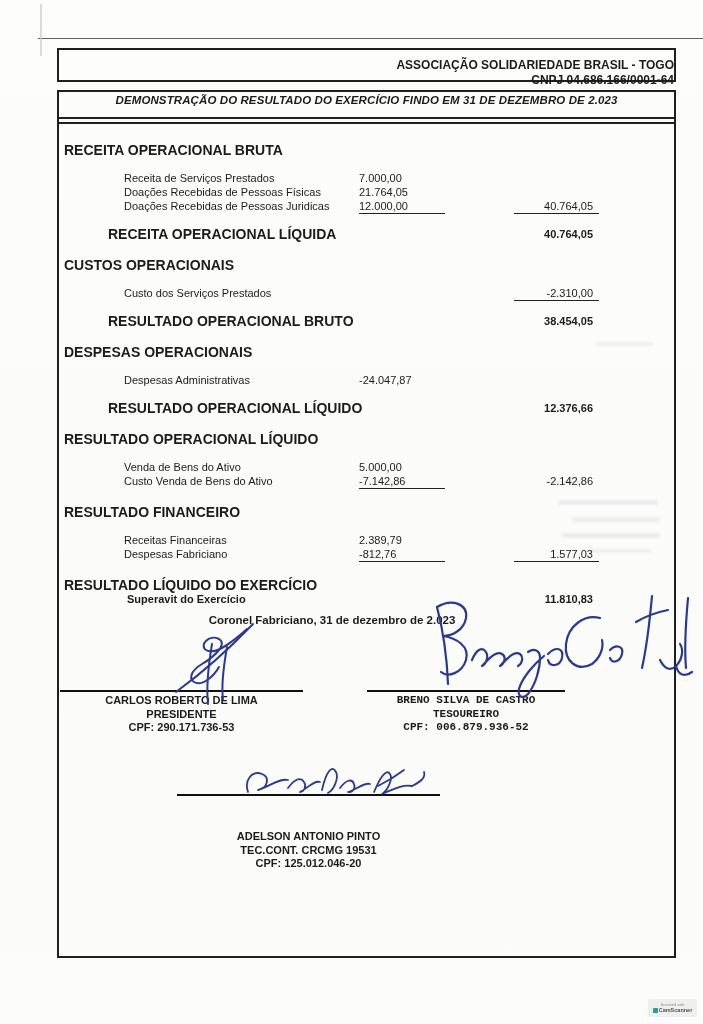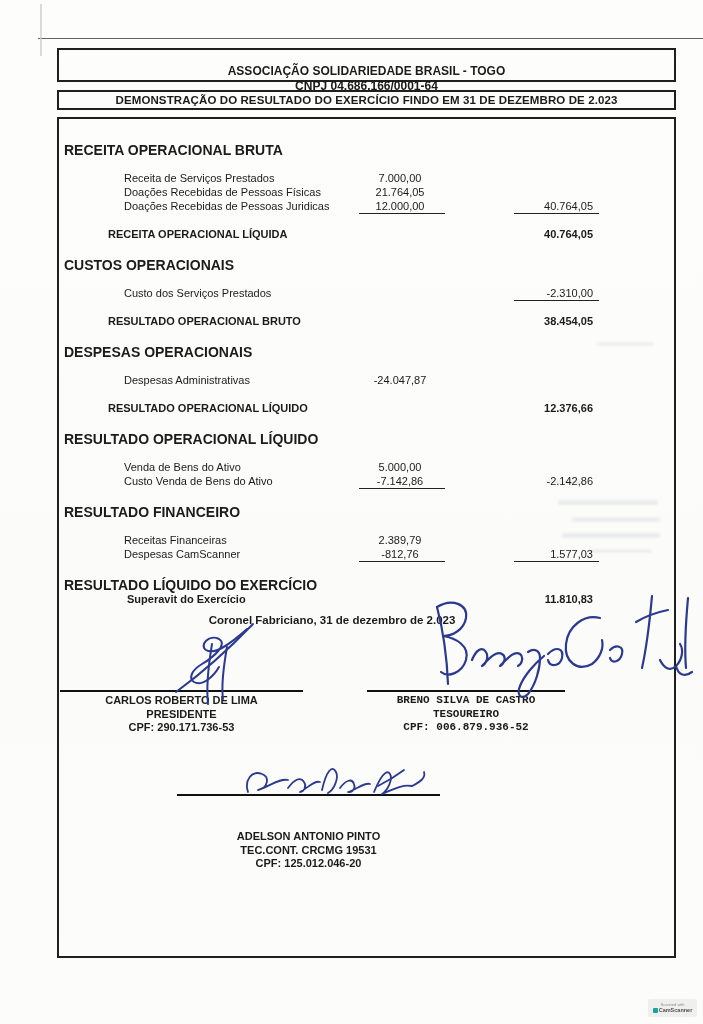--- a/index.html
+++ b/index.html
@@ -12,36 +12,36 @@
     position:relative;
   }
   .page{position:absolute;left:0;top:0;width:703px;height:1024px;background:
     linear-gradient(180deg,#fdfdfc 0%,#fbfbfa 60%,#fcfcfb 100%);}
   
   .top-rule{position:absolute;left:38px;top:38px;width:665px;height:0;border-top:1.5px solid #3a3a3a;opacity:.8;}
   .left-artifact{position:absolute;left:40px;top:4px;width:2px;height:52px;background:#c9ccce;opacity:.7;}
   .bleed{position:absolute;background:#b7bcbe;border-radius:2px;filter:blur(1.1px);}
   
   .box{position:absolute;left:57px;width:619px;border:2px solid #1f1f1f;box-sizing:border-box;background:transparent;}
-  .box-header{top:48px;height:34px;text-align:center;padding-top:14px;}
+  .box-header{top:48px;height:34px;text-align:right;padding-top:8px;}
   .box-header .l1{font-size:12px;font-weight:700;line-height:15px;}
   .box-header .l2{font-size:12px;font-weight:700;line-height:14px;}
-  .box-title{top:90px;height:20px;text-align:center;}
+  .box-title{top:90px;height:34px;text-align:center;font-style:italic;}
   .box-title .t{font-size:11.5px;font-weight:700;line-height:17px;letter-spacing:.1px;}
   .box-main{top:117px;height:841px;padding-top:7px;}
   
   .row{position:relative;height:14px;font-size:11px;line-height:14px;}
   .row.section{margin-top:17px;}
   .row.total{margin-top:14px;}
   .row.item1{margin-top:14px;}
   .row .lbl{position:absolute;left:65px;top:0;white-space:nowrap;}
   .row.section .lbl{left:5px;font-weight:700;font-size:14px;}
-  .row.total .lbl{left:5px;font-weight:700;font-size:11px;padding-left:44px;}
+  .row.total .lbl{left:5px;font-weight:700;font-size:14px;padding-left:44px;}
   .row.item-bold .lbl{left:68px;font-weight:700;}
-  .row .c1{position:absolute;left:300px;top:0;width:86px;text-align:center;padding-right:4px;box-sizing:border-box;}
+  .row .c1{position:absolute;left:300px;top:0;width:86px;text-align:left;padding-right:4px;box-sizing:border-box;}
   .row .c2{position:absolute;left:455px;top:0;width:85px;text-align:right;padding-right:6px;box-sizing:border-box;}
   .row .ul{border-bottom:1.6px solid #222;}
   .row .b{font-weight:700;}
   
   .dateline{position:absolute;left:182px;top:614px;width:300px;text-align:center;
     font-size:11.5px;font-weight:700;}
   
   .sigline{position:absolute;height:0;border-top:2px solid #111;}
   .sigline.s1{left:60px;top:690px;width:243px;}
   .sigline.s2{left:367px;top:690px;width:198px;}
@@ -141,21 +141,21 @@
           <div class="c2">-2.142,86</div>
         </div>
         <div class="row section">
           <div class="lbl">RESULTADO FINANCEIRO</div>
         </div>
         <div class="row item1">
           <div class="lbl">Receitas Financeiras</div>
           <div class="c1">2.389,79</div>
         </div>
         <div class="row item">
-          <div class="lbl">Despesas CamScanner</div>
+          <div class="lbl">Despesas Fabriciano</div>
           <div class="c1 ul">-812,76</div>
           <div class="c2 ul">1.577,03</div>
         </div>
         <div class="row section">
           <div class="lbl">RESULTADO LÍQUIDO DO EXERCÍCIO</div>
         </div>
         <div class="row item-bold">
           <div class="lbl">Superavit do Exercício</div>
           <div class="c2 b">11.810,83</div>
         </div>

